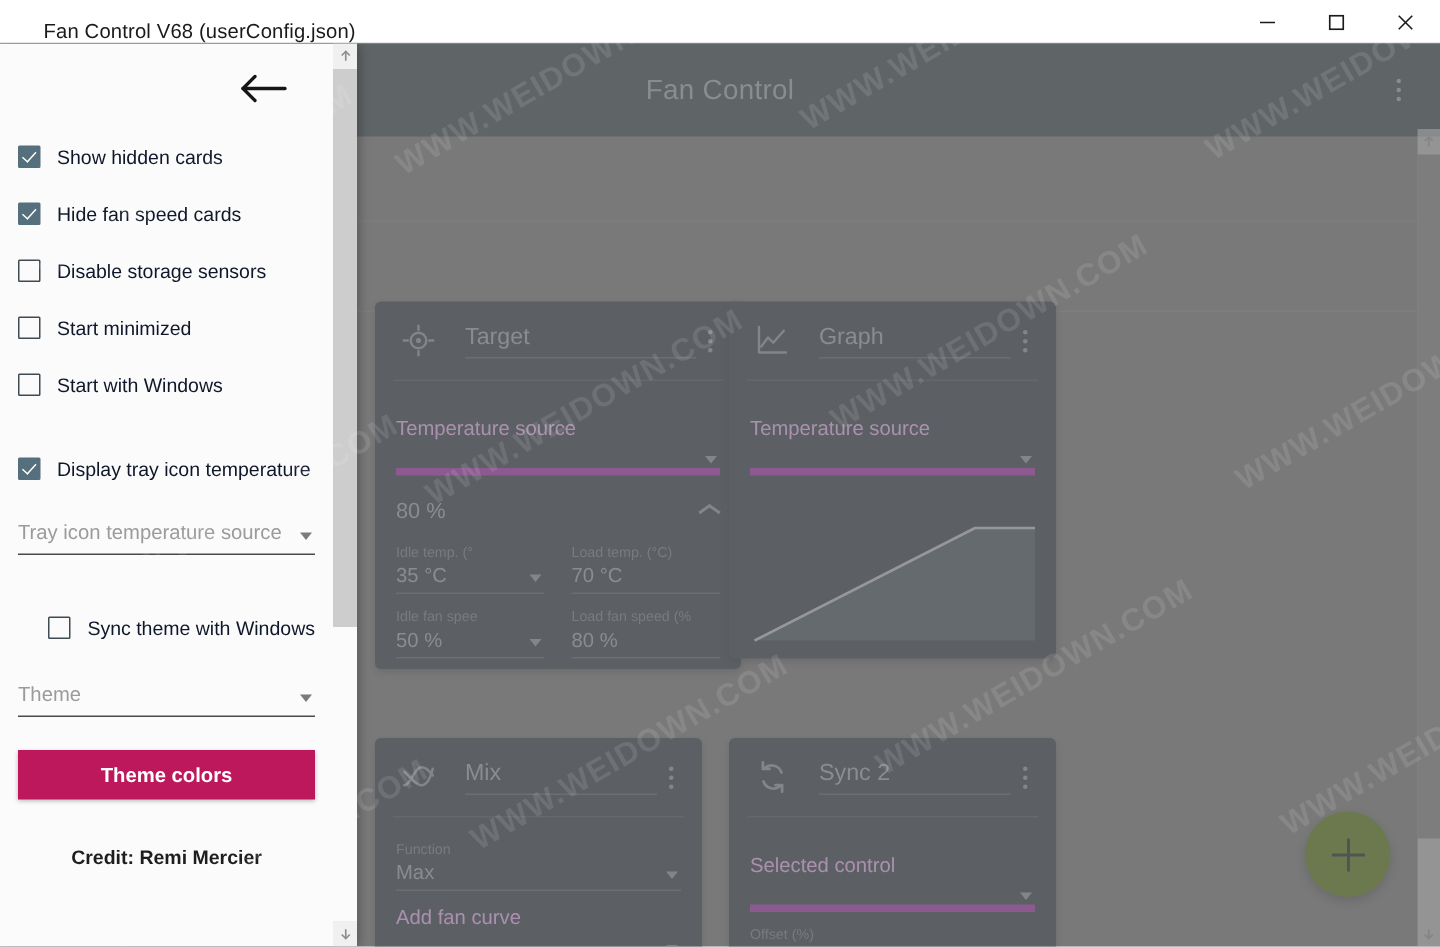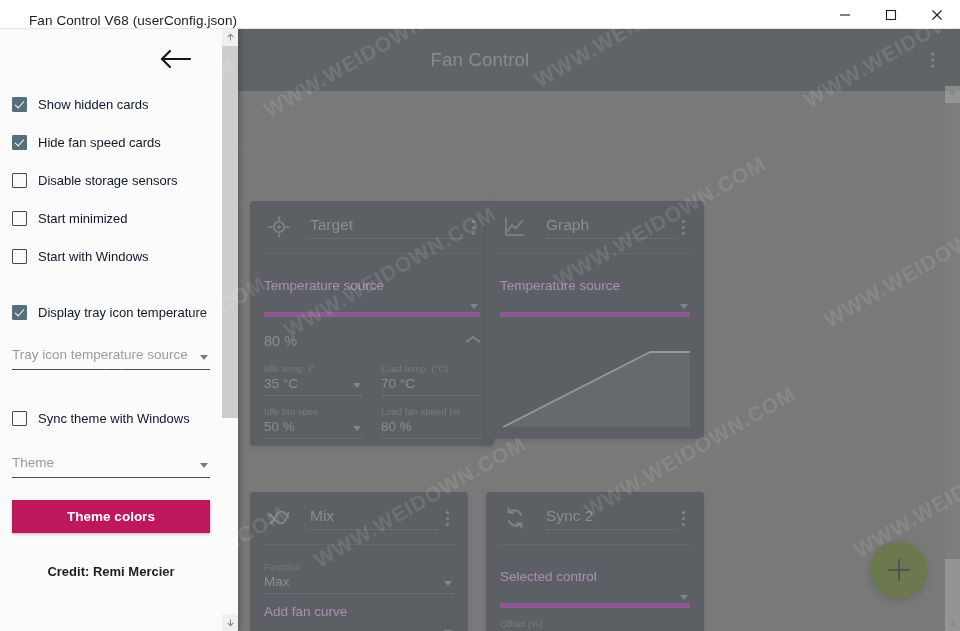--- a/index.html
+++ b/index.html
@@ -613,21 +613,21 @@
           <span class="chk-label">Display tray icon temperature</span>
         </div>
 
         <div class="sb-select">
           <div class="sb-select-text">Tray icon temperature source</div>
           <span class="sb-caret"></span>
         </div>
 
         <div style="height:37px;"></div>
 
-        <div class="chk-row" style="margin-bottom:24px;">
+        <div class="chk-row" style="margin-bottom:24px;justify-content:flex-end;">
           <span class="chk"></span>
           <span class="chk-label">Sync theme with Windows</span>
         </div>
 
         <div class="sb-select">
           <div class="sb-select-text">Theme</div>
           <span class="sb-caret"></span>
         </div>
 
         <div style="height:22px;"></div>

